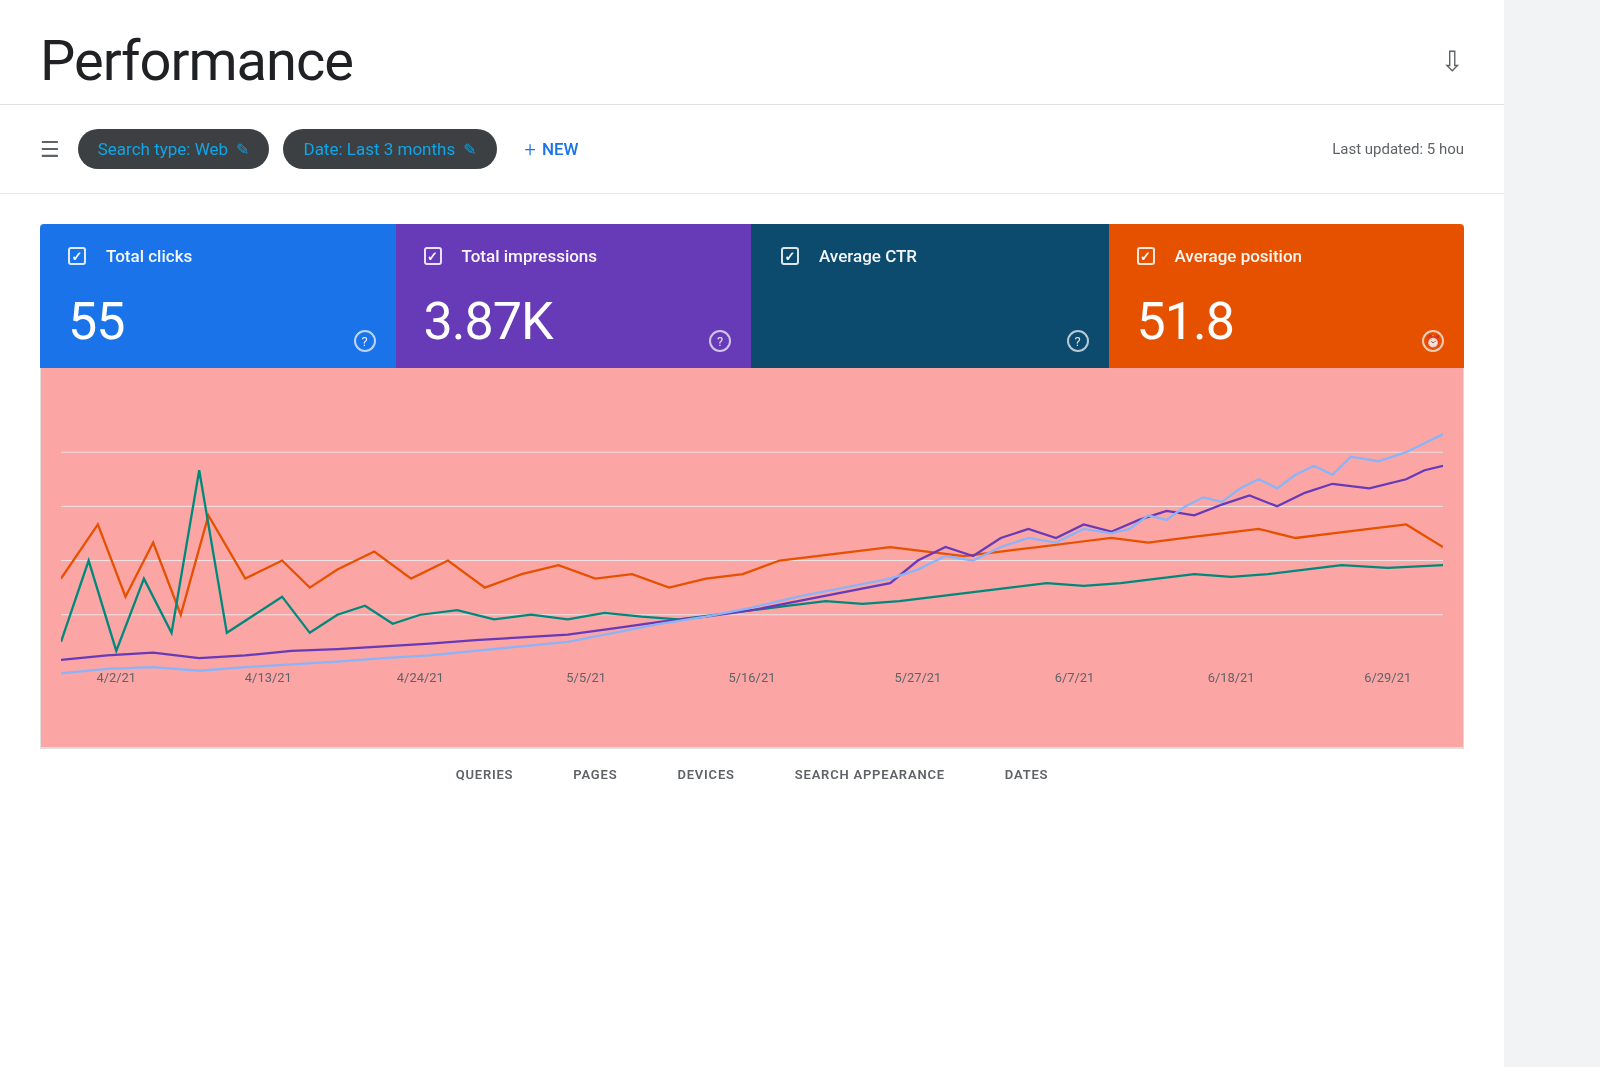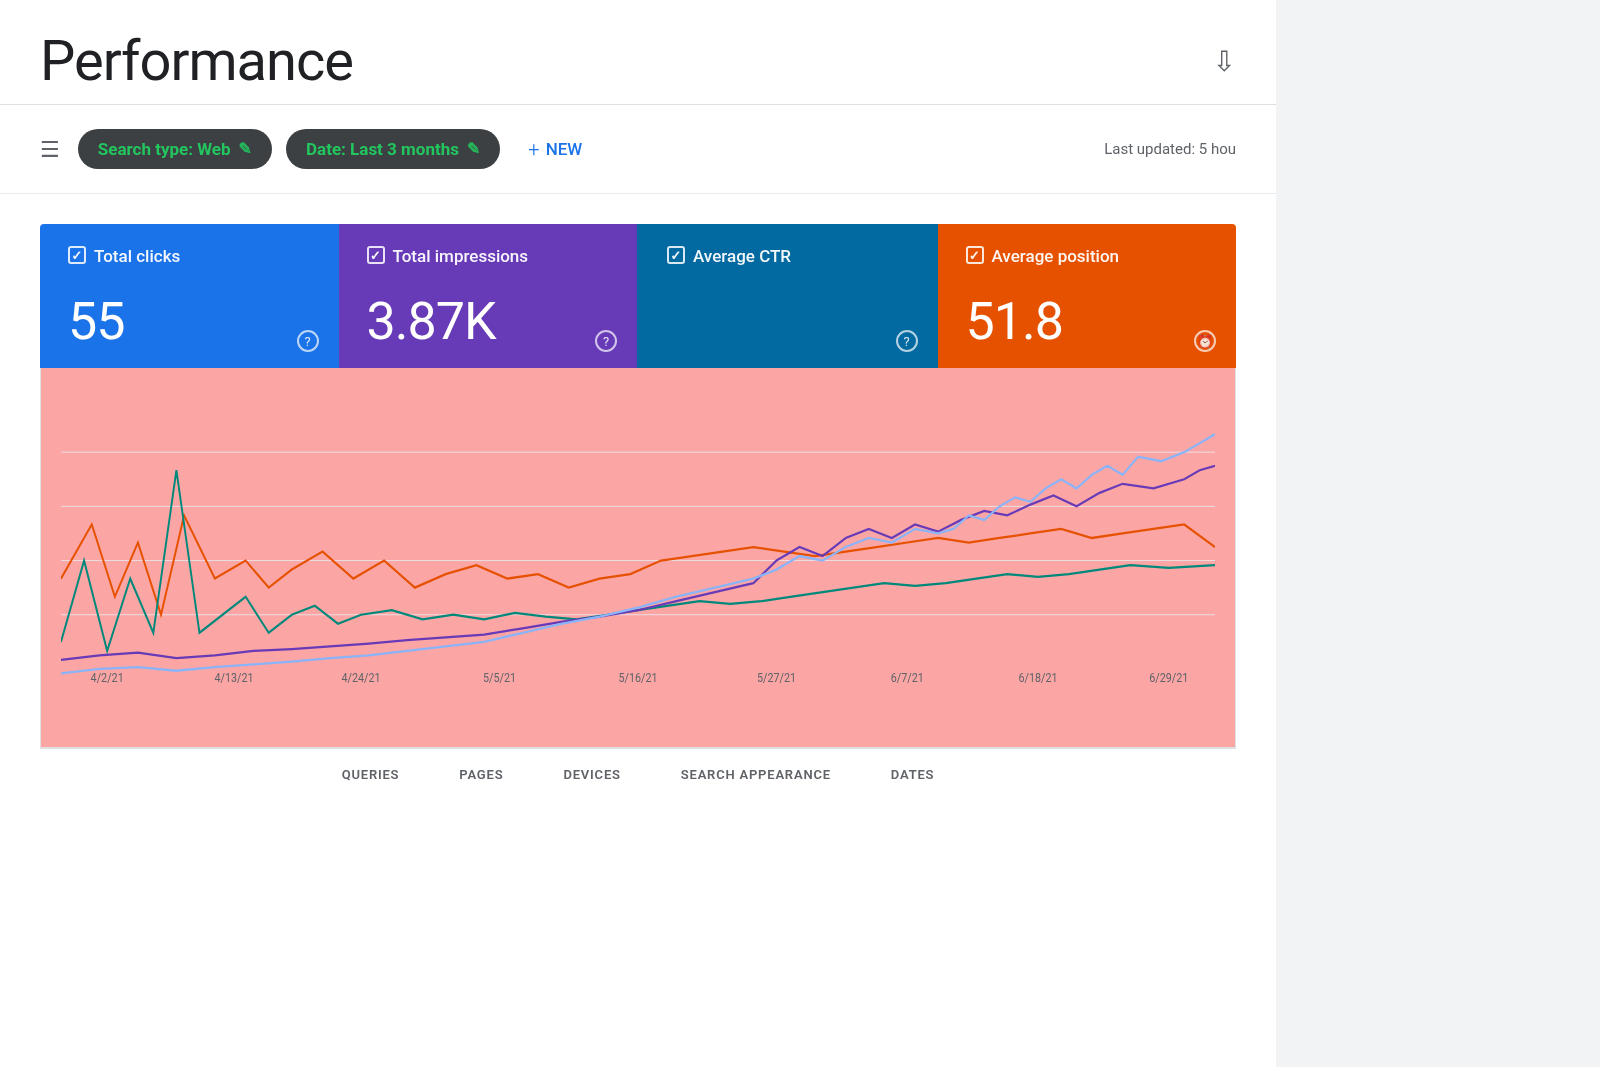--- a/index.html
+++ b/index.html
@@ -5,21 +5,21 @@
     * { box-sizing: border-box; margin: 0; padding: 0; }
     body {
       font-family: 'Google Sans', Roboto, Arial, sans-serif;
       background: #f1f3f4;
       color: #202124;
       overflow: hidden;
     }
 
     .page-wrapper {
       background: #fff;
-      width: 1276px;
+      width: 1504px;
       min-height: 1067px;
       position: relative;
       overflow: hidden;
     }
 
     
     .header {
       padding: 28px 40px 10px 40px;
       display: flex;
       align-items: center;
@@ -50,28 +50,28 @@
     }
 
     .filter-icon {
       font-size: 22px;
       color: #5f6368;
       margin-right: 4px;
     }
 
     .chip {
       display: flex;
-      align-items: flex-start;
+      align-items: center;
       gap: 8px;
       background: #3c4043;
-      color: #22c55e;
+      color: #0ea5e9;
       border-radius: 24px;
       padding: 10px 20px;
       font-size: 17px;
-      font-weight: 700;
+      font-weight: 400;
       cursor: pointer;
     }
 
     .chip-edit-icon {
       font-size: 16px;
       opacity: 0.9;
     }
 
     .new-btn {
       display: flex;
@@ -102,27 +102,27 @@
       flex: 1;
       padding: 22px 28px 18px 28px;
       color: #fff;
       cursor: pointer;
       position: relative;
       min-height: 130px;
     }
 
     .metric-card.blue { background: #1a73e8; }
     .metric-card.purple { background: #673ab7; }
-    .metric-card.teal { background: #0369a1; padding-left: 30px; }
+    .metric-card.teal { background: #0c4a6e; padding-left: 30px; }
     .metric-card.orange { background: #e65100; }
 
     .metric-label {
       display: flex;
-      align-items: flex-start;
-      gap: 8px;
+      align-items: center;
+      gap: 20px;
       font-size: 17px;
       font-weight: 500;
       margin-bottom: 10px;
       opacity: 0.95;
     }
 
     .metric-checkbox {
       width: 18px;
       height: 18px;
       border: 2px solid rgba(255,255,255,0.9);

